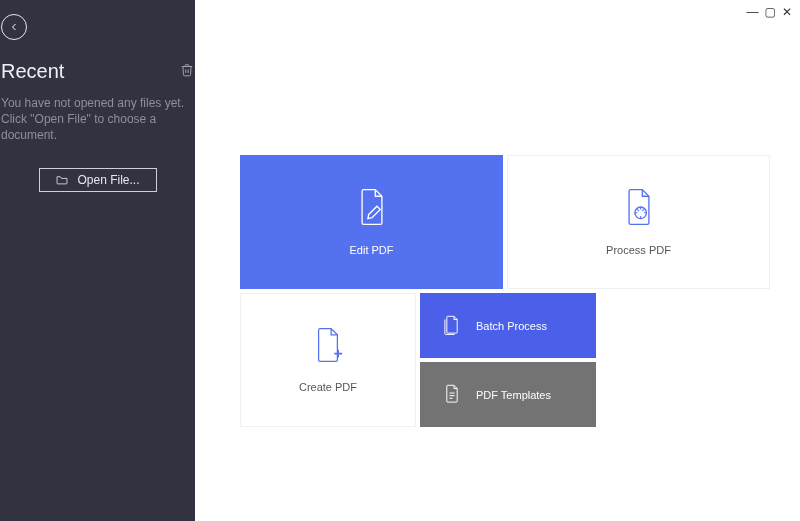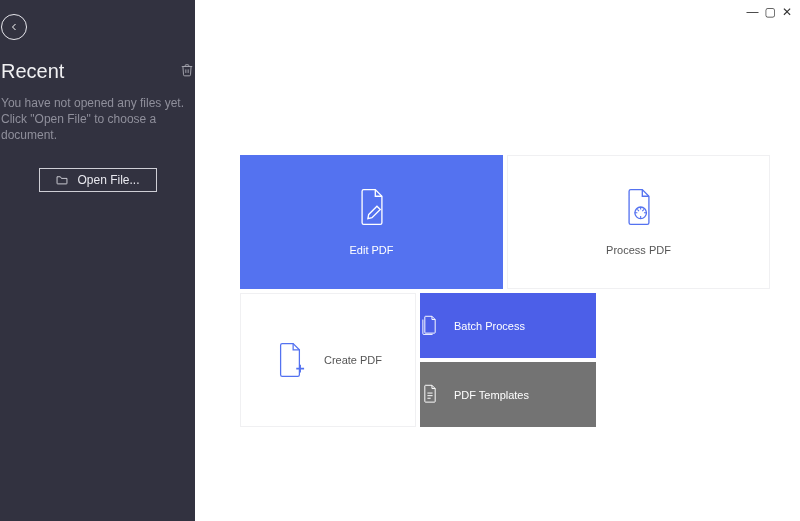--- a/index.html
+++ b/index.html
@@ -16,23 +16,23 @@
   .open-file-btn { margin: 24px auto 0; width: 118px; height: 24px; border: 1px solid #cfcfd6; display: flex; align-items: center; justify-content: center; gap: 8px; font-size: 12px; color: #e8e8ee; cursor: pointer; }
   .main { position: absolute; left: 195px; top: 0; right: 0; bottom: 0; }
   .tile-grid { position: absolute; left: 45px; top: 114px; width: 530px; display: flex; flex-direction: column; gap: 4px; }
   .row1 { display: flex; gap: 4px; }
   .row2 { display: flex; gap: 4px; }
   .tile-large { width: 263px; height: 134px; background: #fff; display: flex; flex-direction: column; align-items: center; justify-content: center; gap: 18px; cursor: pointer; box-shadow: 0 0 0 1px #f0f0f2 inset; margin-top: 41px; }
   .tile-large.primary { background: #5472f0; color: #fff; box-shadow: none; }
   .tile-large.primary .tile-label { color: #fff; }
   .tile-label { font-size: 11px; color: #555; }
   .tile-small-col { width: 176px; display: flex; flex-direction: column; gap: 4px; }
-  .tile-mid { width: 176px; height: 134px; background: #fff; display: flex; flex-direction: row; align-items: center; justify-content: center; gap: 18px; cursor: pointer; box-shadow: 0 0 0 1px #f0f0f2 inset; }
+  .tile-mid { width: 176px; height: 134px; background: #fff; display: flex; flex-direction: column; align-items: center; justify-content: center; gap: 18px; cursor: pointer; box-shadow: 0 0 0 1px #f0f0f2 inset; }
   .tile-mid.highlight { box-shadow: 0 0 0 2px #d43a2f inset; }
-  .tile-small { width: 176px; height: 65px; display: flex; align-items: center; gap: 14px; cursor: pointer; color: #fff; font-size: 11px; }
+  .tile-small { width: 176px; height: 65px; display: flex; align-items: center; gap: 14px; padding-left: 22px; cursor: pointer; color: #fff; font-size: 11px; }
   .tile-small.blue { background: #4c5fe8; }
   .tile-small.dark { background: #737373; align-items: center; }
   .brand { position: absolute; right: 30px; bottom: 36px; display: flex; align-items: baseline; gap: 6px; font-size: 14px; color: #333; }
   .brand .logo-sq { display: inline-flex; gap: 2px; align-items: flex-end; margin-right: 2px; }
   .brand .logo-sq i { display: block; width: 6px; background: #4c5fe8; }
   .brand .logo-sq i:nth-child(1){ height: 12px; }
   .brand .logo-sq i:nth-child(2){ height: 7px; background:#2f3655; }
   .brand b { font-weight: 700; }
   .brand sup { font-size: 8px; color: #e99a2b; font-weight: 600; margin-left: 2px; }
 </style>

